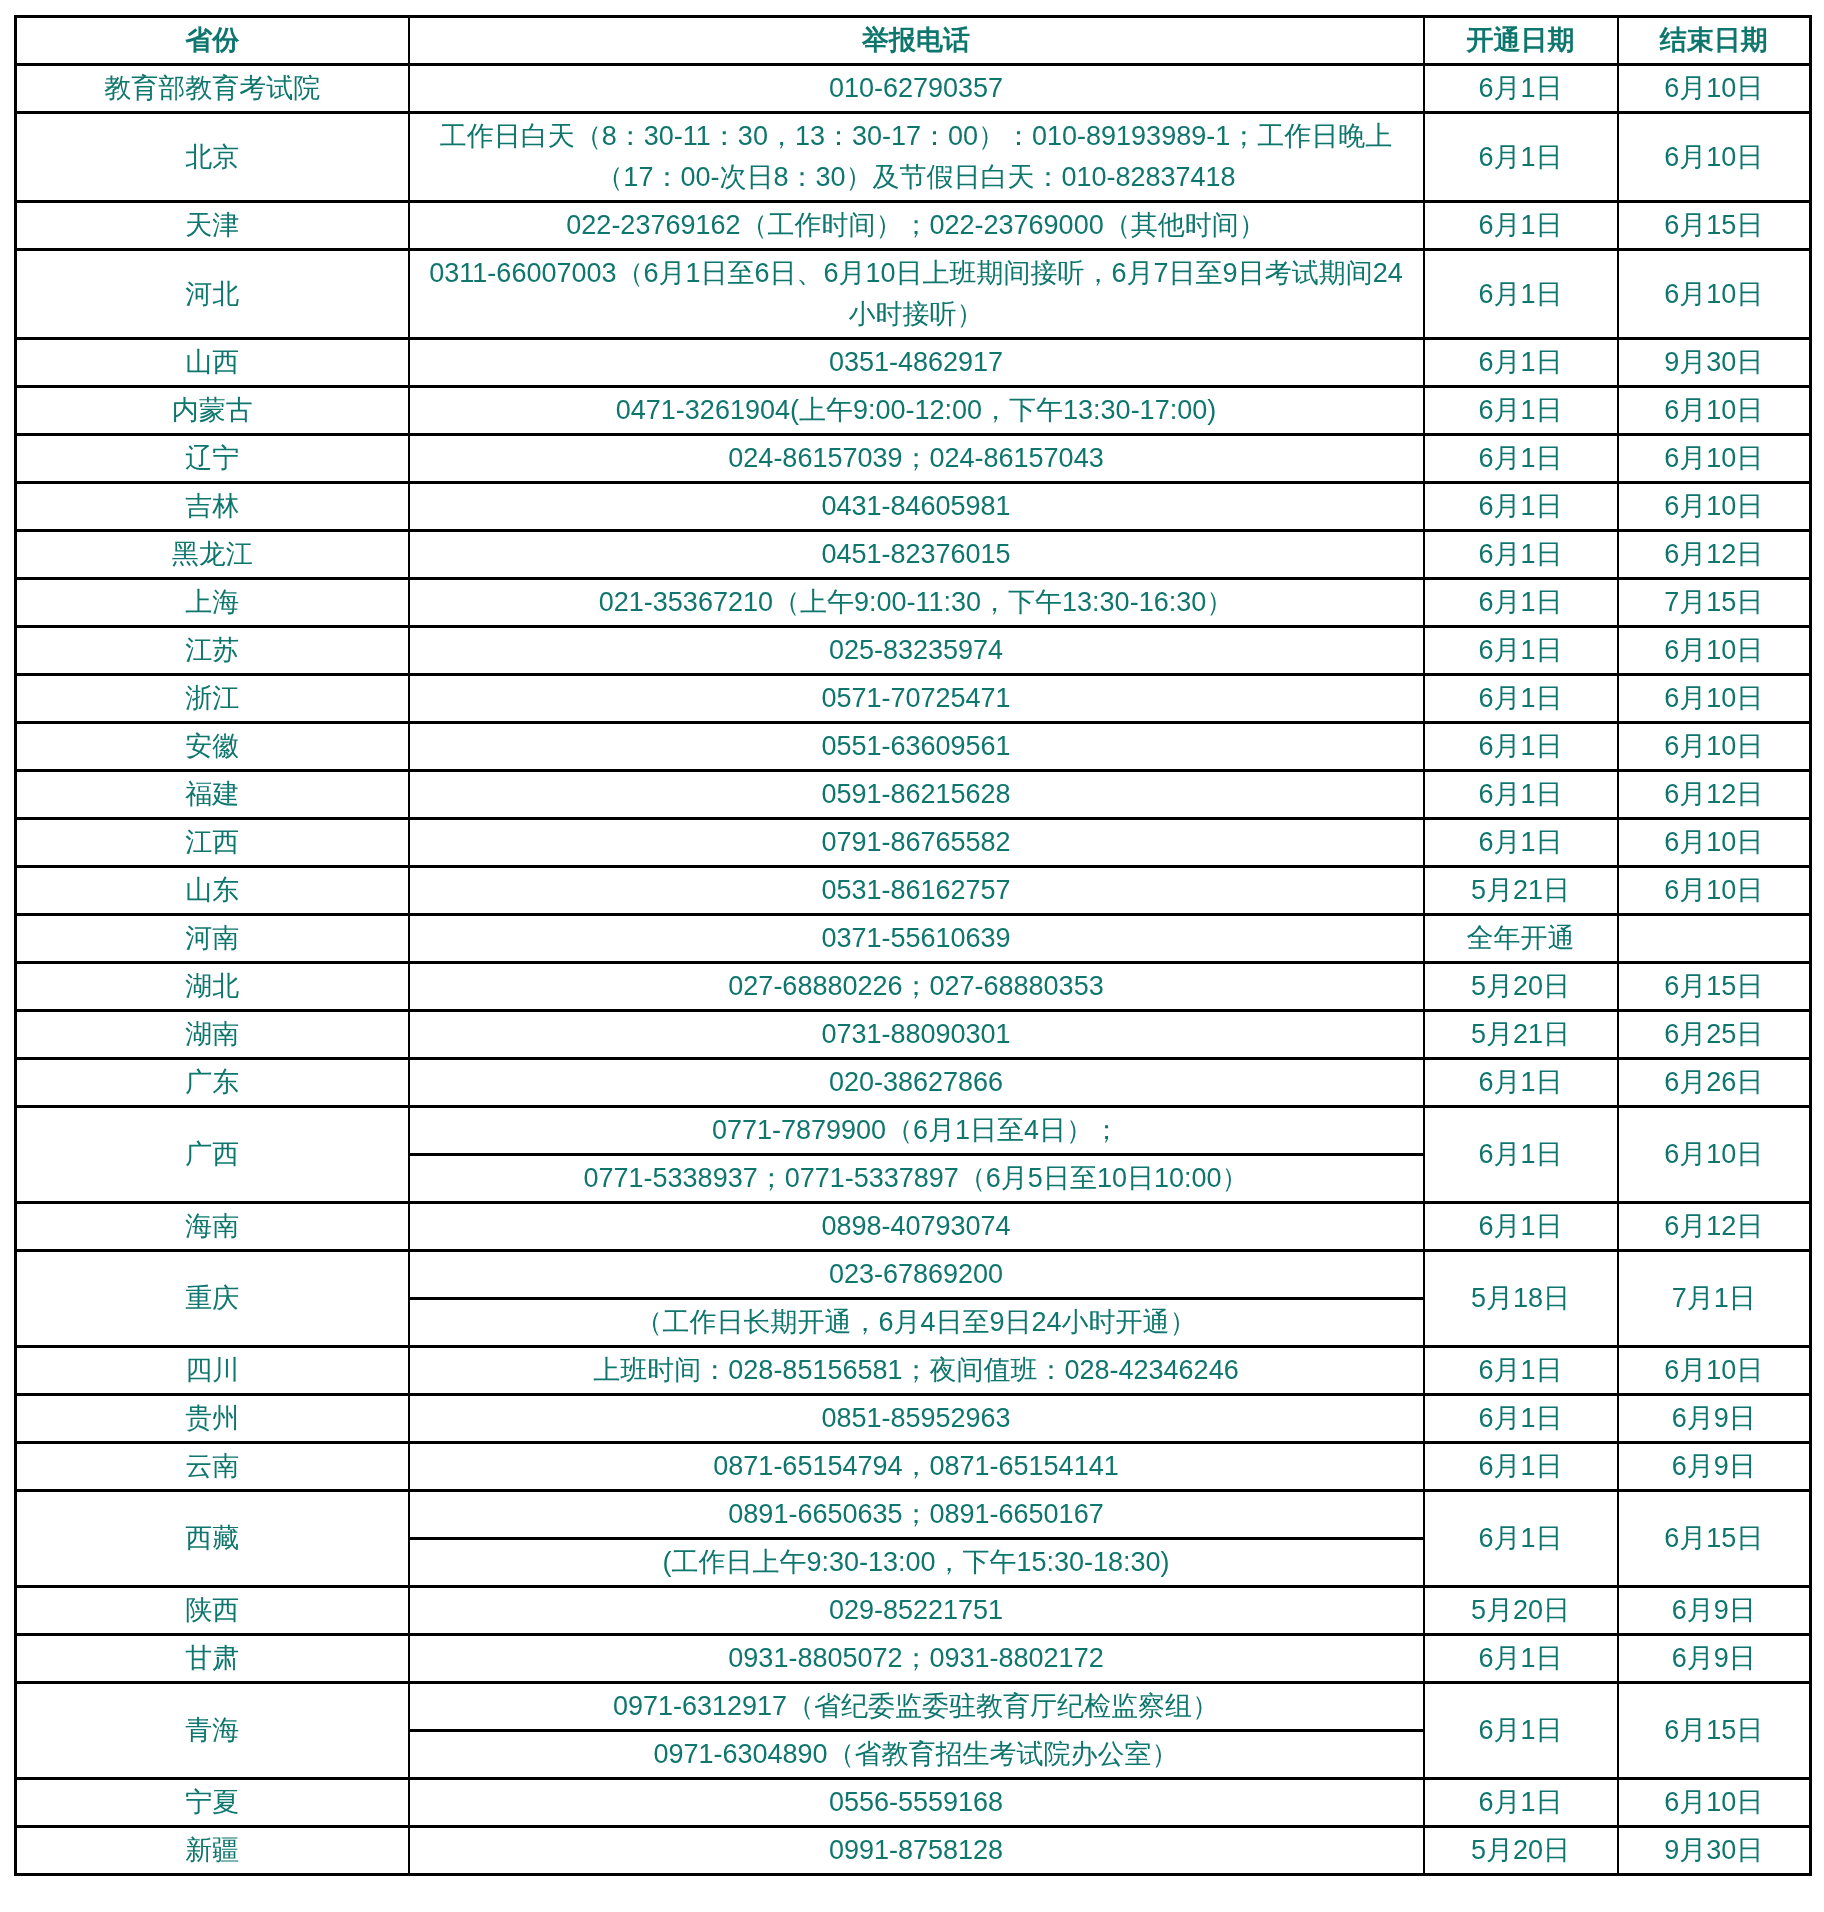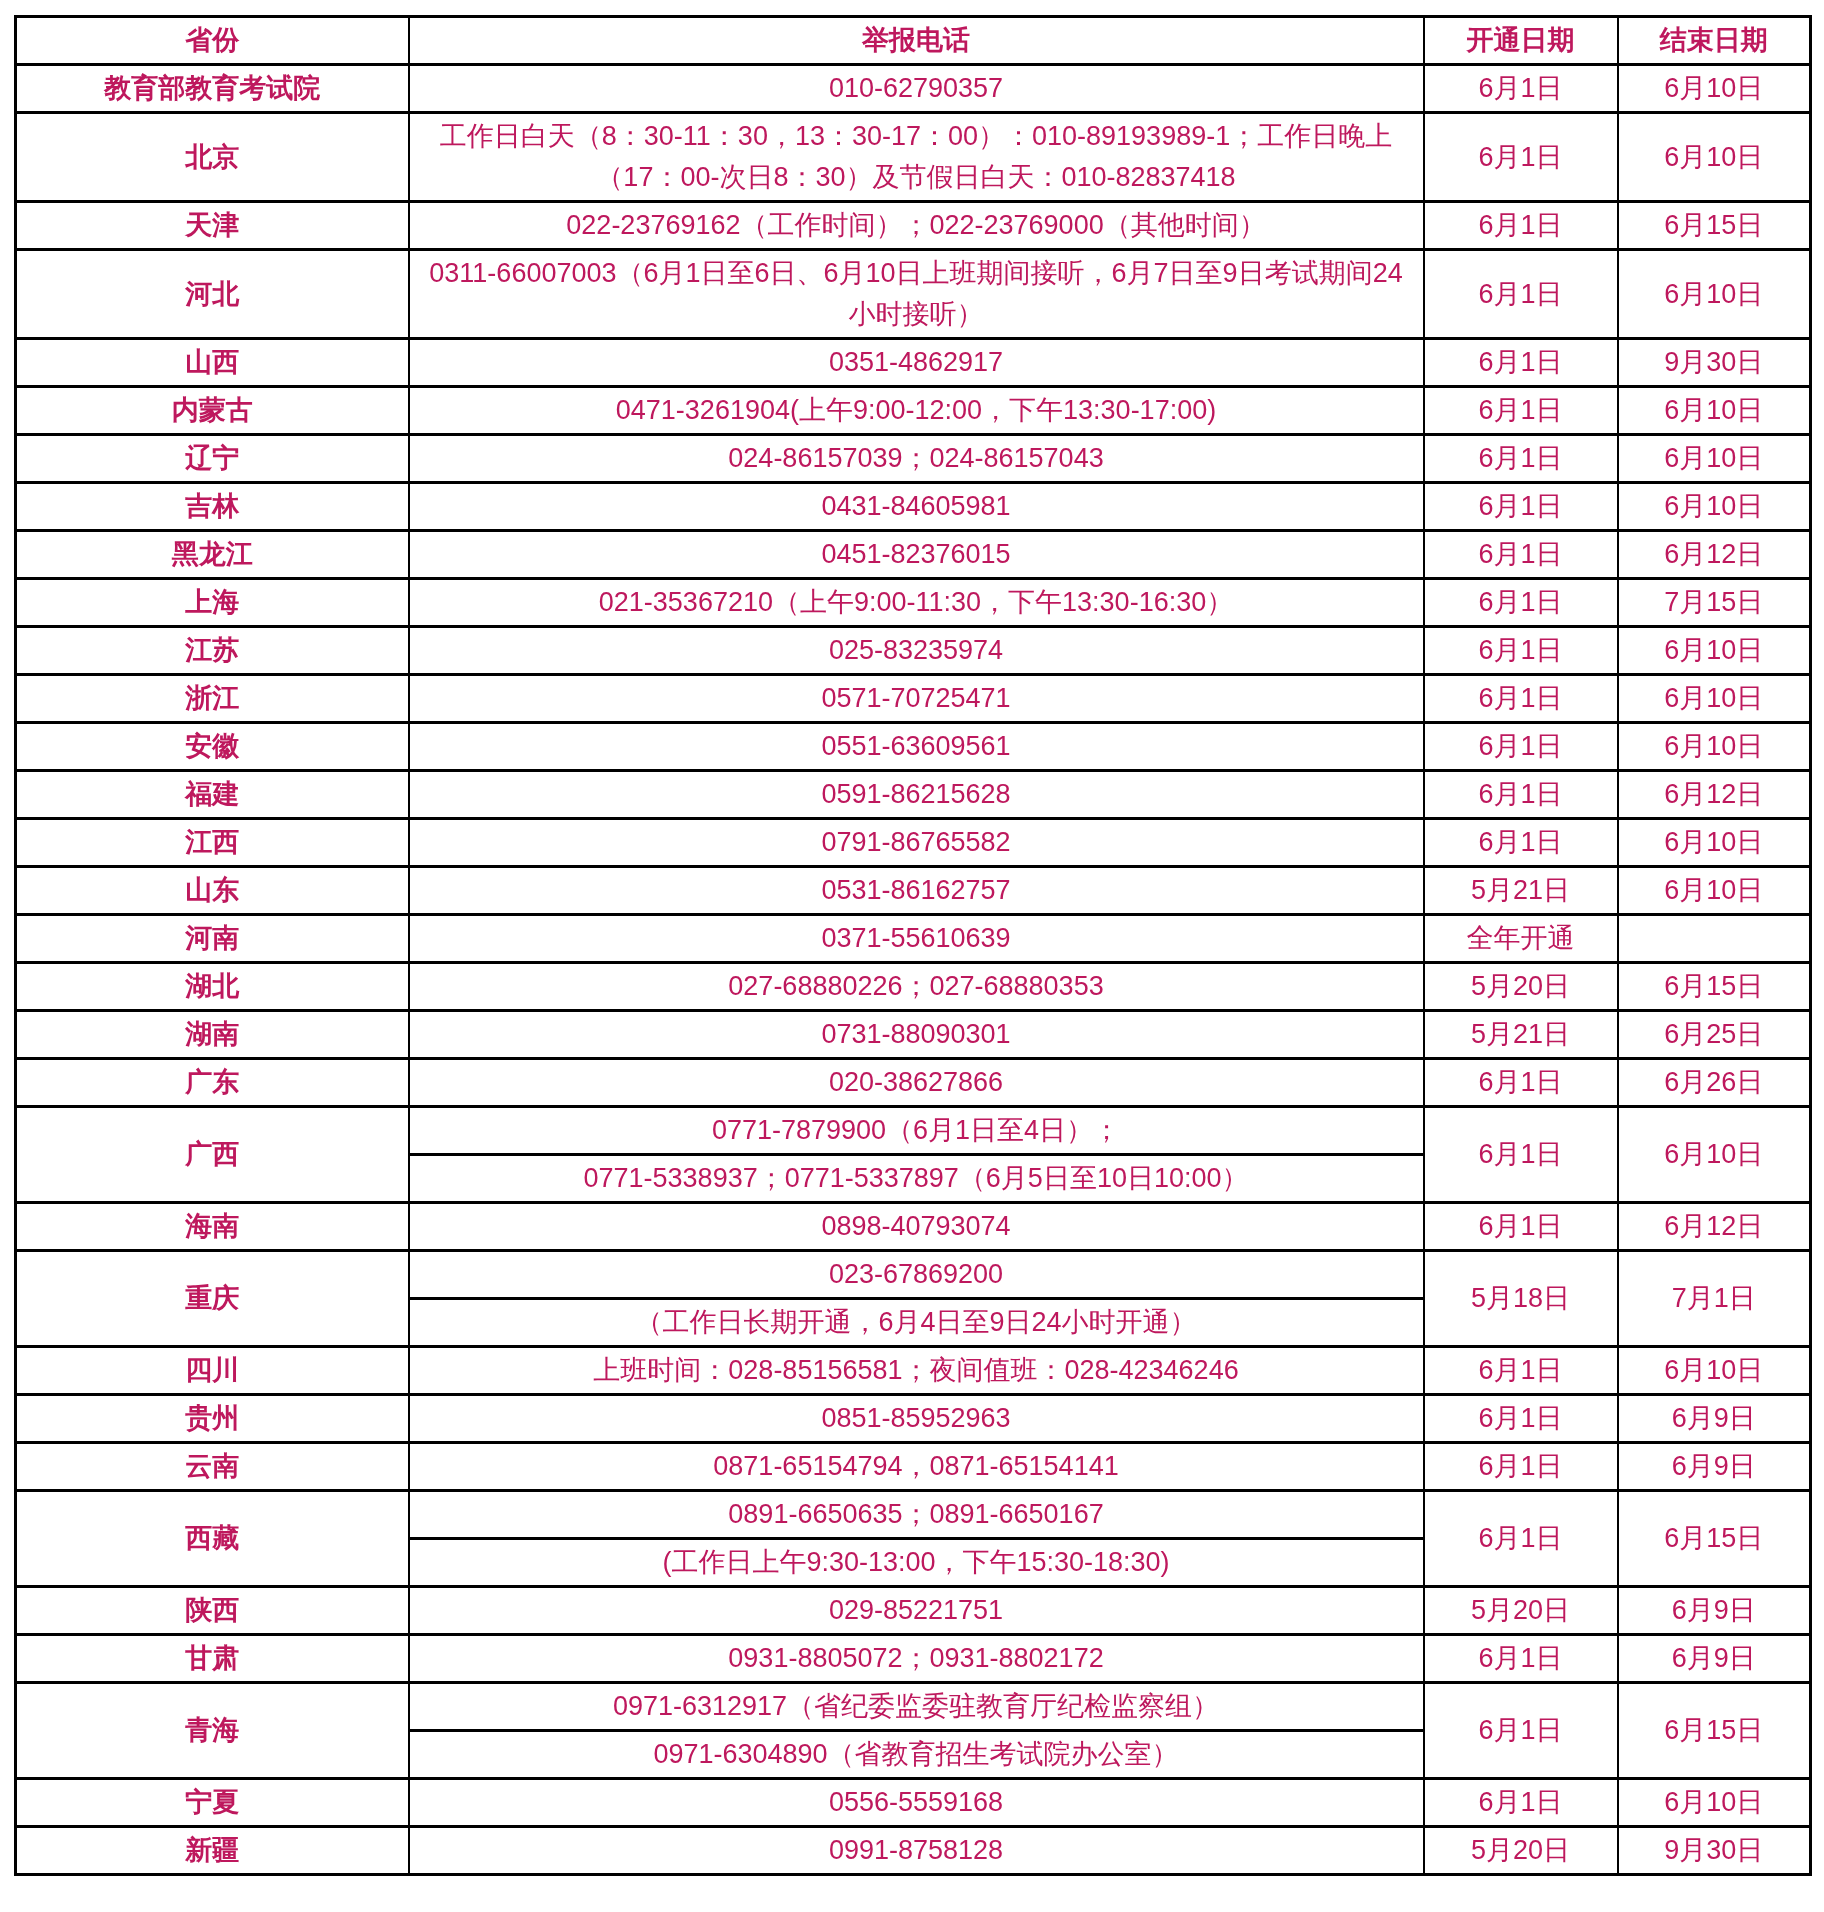--- a/index.html
+++ b/index.html
@@ -13,42 +13,42 @@
     height: 1912px;
     background: #ffffff;
     box-sizing: border-box;
     padding: 15px 14px;
   }
   table.hotline {
     border-collapse: collapse;
     table-layout: fixed;
     width: 1795px;
     border: 3px solid #000000;
-    color: #be185d;
+    color: #0f766e;
   }
   table.hotline th,
   table.hotline td {
     border-top: 3px solid #000000;
     border-bottom: 3px solid #000000;
     border-left: 2px solid #000000;
     border-right: 2px solid #000000;
     text-align: center;
     vertical-align: middle;
     font-size: 27px;
     line-height: 41px;
     padding: 2px 10px;
     overflow: hidden;
     word-break: break-word;
   }
   table.hotline th {
     font-weight: bold;
     padding: 2px 4px;
   }
   td.province-cell {
-    font-weight: bold;
+    font-weight: normal;
   }
   td.phone-cell, td.date-cell {
     font-weight: normal;
   }
 </style>
 </head>
 <body>
 
 <div class="page">
   <table class="hotline">

